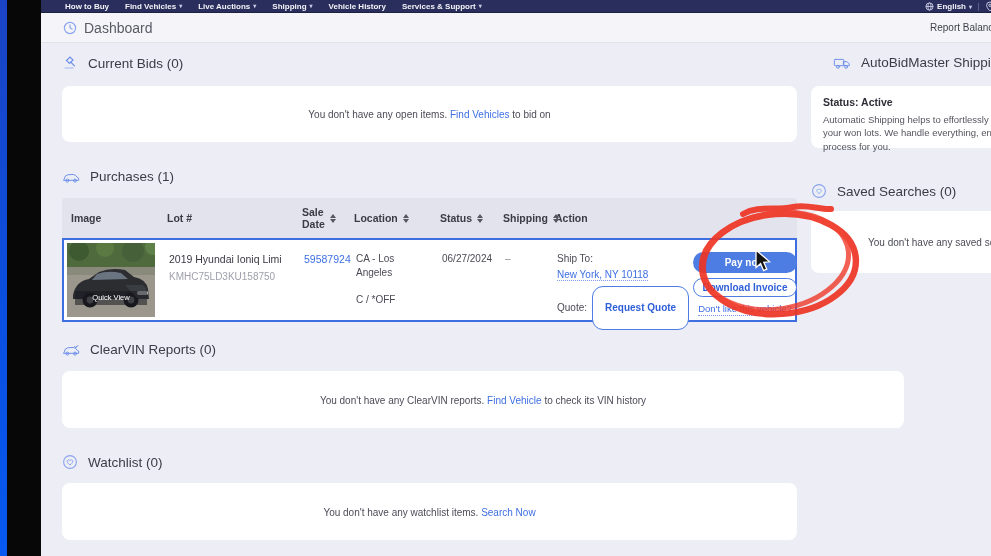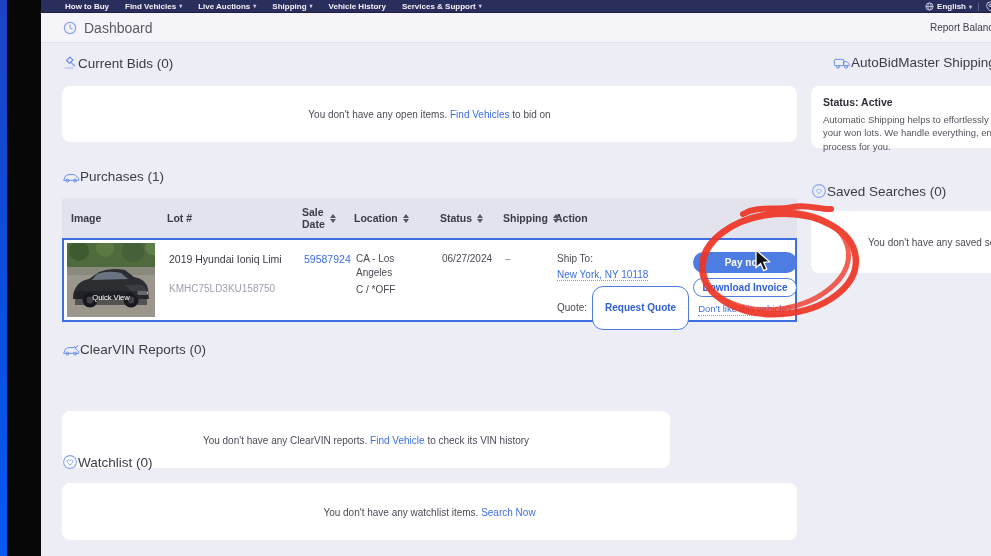--- a/index.html
+++ b/index.html
@@ -22,32 +22,32 @@
 
   
   .crumbbar{position:absolute;left:0;top:13px;width:100%;height:30px;background:#f5f5f9;
             border-bottom:1px solid #e2e2ec;box-sizing:border-box;}
   .crumb{position:absolute;left:22px;top:7px;display:flex;align-items:center;gap:7px;cursor:pointer;}
   .crumb-label{font-size:14px;color:#5a5a66;}
   .report-link{position:absolute;left:889px;top:9px;font-size:10px;color:#3f3f4c;white-space:nowrap;cursor:pointer;}
 
   
   .main{position:absolute;left:0;top:43px;width:100%;height:513px;background:#ededf6;}
-  .sec-h{position:absolute;display:flex;align-items:center;}
+  .sec-h{position:absolute;display:flex;align-items:center;gap:10px;}
   .sec-h .t{font-size:13.5px;font-weight:500;color:#3c3c47;white-space:nowrap;}
   .card{position:absolute;background:#ffffff;border-radius:8px;}
   .empty-line{position:absolute;left:0;right:0;top:50%;transform:translateY(-50%);
               text-align:center;font-size:10px;color:#4c4c58;}
   a.lnk{color:#3e6fe2;text-decoration:none;cursor:pointer;}
   .dotted{border-bottom:1px dotted #7d9af0;}
 
   
   .h-bids{left:21px;top:12px;}     .card-bids{left:21px;top:43px;width:735px;height:56px;}
   .h-purch{left:21px;top:126px;}
-  .h-clearvin{left:21px;top:299px;align-items:center;} .card-clearvin{left:21px;top:328px;width:608px;height:57px;margin-top:40px;}
+  .h-clearvin{left:21px;top:299px;align-items:center;} .card-clearvin{left:21px;top:328px;width:842px;height:57px;}
   .h-watch{left:21px;top:411px;}    .card-watch{left:21px;top:440px;width:735px;height:57px;}
 
   
   .ptable{position:absolute;left:21px;top:155px;width:735px;}
   .thead{display:grid;grid-template-columns:96px 135px 52px 86px 63px 52px 136px auto;
          background:#e3e3ee;border-radius:3px 3px 0 0;height:40px;box-sizing:border-box;}
   .th{display:flex;align-items:center;gap:5px;padding:0 6px 0 9px;font-size:10.5px;font-weight:bold;color:#3b3b46;line-height:1.15;cursor:pointer;}
   .th .lbl{white-space:normal;}
   .sort{width:7px;height:9px;position:relative;display:inline-block;flex:none;}
   .sort::before,.sort::after{content:"";position:absolute;left:0;border-left:3.5px solid transparent;border-right:3.5px solid transparent;}
@@ -55,21 +55,21 @@
   .sort::after{bottom:0;border-top:4px solid #565662;}
   .th-saledate{justify-content:space-between;padding-right:8px;}
   .trow{display:grid;grid-template-columns:96px 135px 52px 86px 63px 52px 136px auto;
         background:#ffffff;border:2px solid #3f6ee0;box-sizing:border-box;height:84px;}
   .td{padding:12px 6px 0 9px;font-size:10px;color:#4a4a55;line-height:1.4;}
   .td-img{padding:3px;}
   .carimg{position:relative;width:88px;height:74px;overflow:hidden;cursor:pointer;}
   .quickview{position:absolute;left:9%;right:9%;bottom:12px;background:rgba(25,25,32,0.55);
              color:#fff;font-size:7.5px;text-align:center;padding:2px 0;}
   .v-title{font-size:10.5px;color:#3a3a44;}
-  .v-vin{font-size:10px;color:#9fa0ac;margin-top:15px;}
+  .v-vin{font-size:10px;color:#9fa0ac;margin-top:3px;}
   .lot-link{font-size:10.5px;}
   .status-dash{color:#8a8a96;}
   .shipcell .rowline{margin-top:4px;display:flex;align-items:center;gap:5px;}
   .pill-outline{display:inline-block;border:1px solid #4d7de2;color:#2f5fd8;font-weight:bold;
                 font-size:10px;border-radius:11px;padding:14px 12px;background:#fff;cursor:pointer;white-space:nowrap;}
   .actioncell{padding-top:12px;display:flex;flex-direction:column;align-items:center;gap:5px;}
   .btn-pay{width:104px;height:21px;border:none;border-radius:11px;background:#4d7de2;color:#fff;
            font-weight:bold;font-size:10px;font-family:inherit;cursor:pointer;}
   .btn-invoice{width:104px;height:19px;border:1px solid #4d7de2;border-radius:11px;background:#fff;
            color:#2f5fd8;font-weight:bold;font-size:10px;font-family:inherit;cursor:pointer;box-sizing:border-box;}
@@ -244,21 +244,21 @@
           <div class="v-title">2019 Hyundai Ioniq Limi</div>
           <div class="v-vin">KMHC75LD3KU158750</div>
         </div>
 
         <div class="td">
           <a class="lnk lot-link">59587924</a>
         </div>
 
         <div class="td">
           <div>CA - Los Angeles</div>
-          <div style="margin-top:3px">C / *OFF</div>
+          <div style="margin-top:13px">C / *OFF</div>
         </div>
 
         <div class="td">06/27/2024</div>
 
         <div class="td status-dash">–</div>
 
         <div class="td shipcell">
           <div>Ship To:</div>
           <div style="margin-top:2px"><a class="lnk dotted">New York, NY 10118</a></div>
           <div class="rowline">

